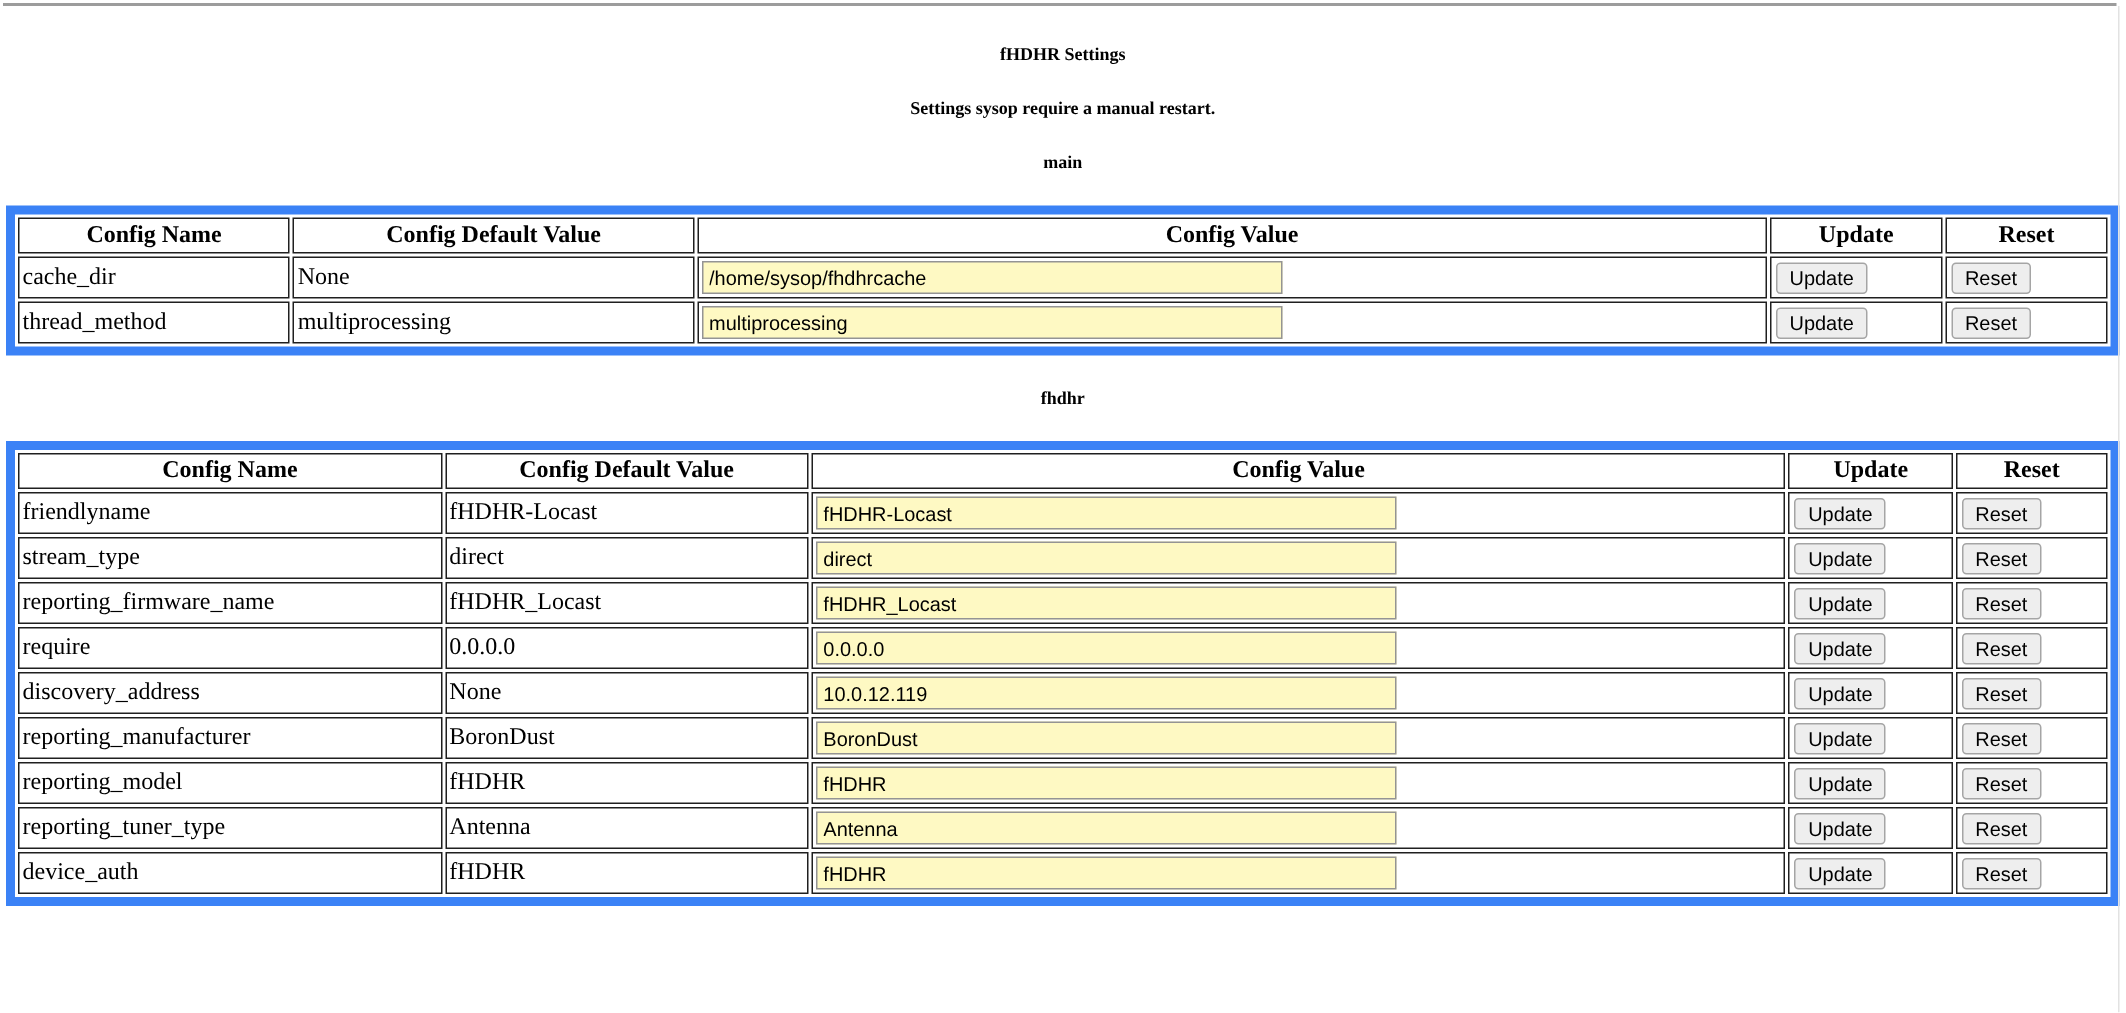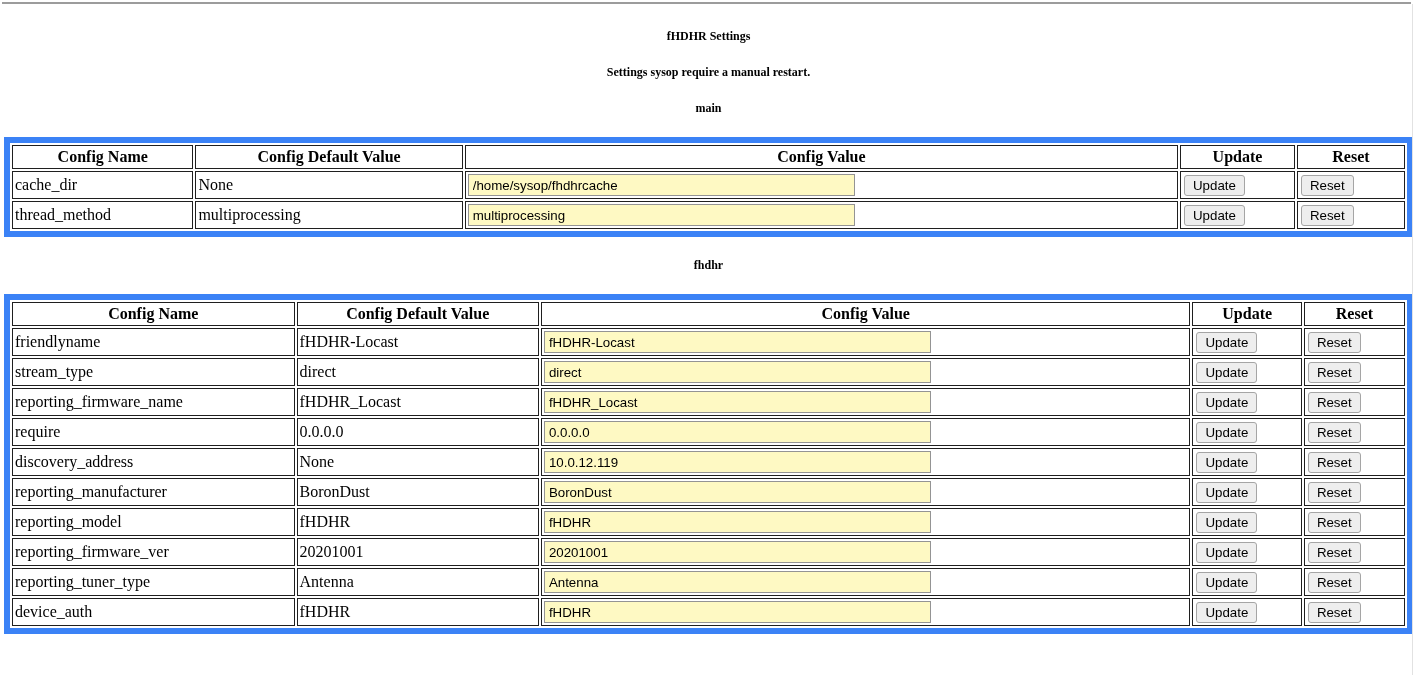--- a/index.html
+++ b/index.html
@@ -275,33 +275,20 @@
       <input type="text" class="value-input" value="fHDHR" style="">
     </td>
     <td class="cell-update">
       <button type="button" class="btn update-btn">Update</button>
     </td>
     <td class="cell-reset">
       <button type="button" class="btn reset-btn">Reset</button>
     </td>
   </tr>
 
-  <tr>
-    <td class="cell-name">reporting_firmware_ver</td>
-    <td class="cell-default">20201001</td>
-    <td class="cell-value">
-      <input type="text" class="value-input" value="20201001" style="">
-    </td>
-    <td class="cell-update">
-      <button type="button" class="btn update-btn">Update</button>
-    </td>
-    <td class="cell-reset">
-      <button type="button" class="btn reset-btn">Reset</button>
-    </td>
-  </tr>
 
   <tr>
     <td class="cell-name">reporting_tuner_type</td>
     <td class="cell-default">Antenna</td>
     <td class="cell-value">
       <input type="text" class="value-input" value="Antenna" style="">
     </td>
     <td class="cell-update">
       <button type="button" class="btn update-btn">Update</button>
     </td>

